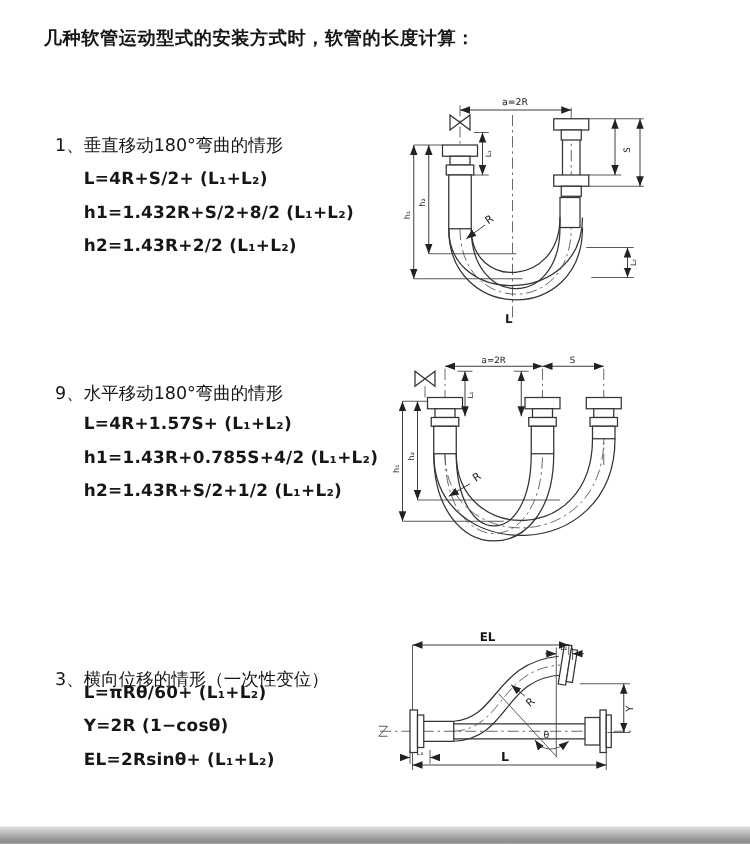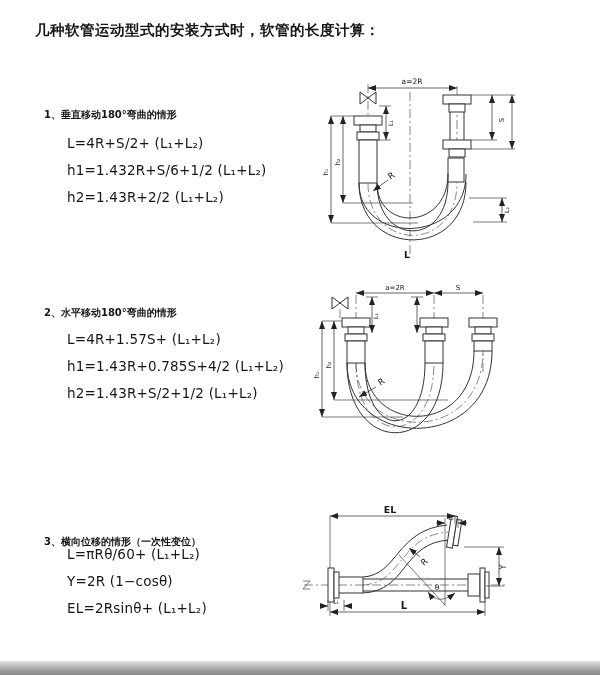--- a/index.html
+++ b/index.html
@@ -5,24 +5,24 @@
   html,body{margin:0;padding:0;}
   body{
     width:600px;height:675px;position:relative;background:#ffffff;overflow:hidden;
     font-family:"DejaVu Sans","Liberation Sans",sans-serif;color:#161616;
   }
   .page-title{
     position:absolute;left:35px;top:21px;font-size:14.5px;font-weight:bold;
     letter-spacing:0.5px;white-space:nowrap;
   }
   .sec-heading{
-    position:absolute;left:44px;font-size:10px;font-weight:bold;white-space:nowrap;
+    position:absolute;left:44px;font-size:14px;font-weight:normal;white-space:nowrap;
   }
   .formula{
-    position:absolute;left:67px;font-size:13.5px;font-weight:400;white-space:nowrap;
+    position:absolute;left:67px;font-size:13.5px;font-weight:700;white-space:nowrap;
     letter-spacing:0.2px;
   }
   .diagram{position:absolute;}
   .bottom-edge{
     position:absolute;left:0;bottom:0;width:600px;height:14px;
     background:linear-gradient(to bottom,#e2e2e2 0%,#9a9a9a 70%,#8a8a8a 100%);
   }
   
   .ln{stroke:#333;stroke-width:1;fill:none;}
   .fl{stroke:#333;stroke-width:1;fill:#ffffff;}
@@ -31,24 +31,24 @@
   .cl{stroke:#555;stroke-width:0.7;fill:none;stroke-dasharray:9 3 2 3;}
   svg text{font-family:"DejaVu Sans","Liberation Sans",sans-serif;fill:#1a1a1a;}
 </style>
 </head>
 <body>
 
 <div class="page-title">几种软管运动型式的安装方式时，软管的长度计算：</div>
 
 <div class="sec-heading" style="top:108px">1、垂直移动180°弯曲的情形</div>
 <div class="formula" style="top:135px">L=4R+S/2+ (L₁+L₂)</div>
-<div class="formula" style="top:162px">h1=1.432R+S/6+1/2 (L₁+L₂)</div>
+<div class="formula" style="top:162px">h1=1.432R+S/2+8/2 (L₁+L₂)</div>
 <div class="formula" style="top:189px">h2=1.43R+2/2 (L₁+L₂)</div>
 
-<div class="sec-heading" style="top:306px">2、水平移动180°弯曲的情形</div>
+<div class="sec-heading" style="top:306px">9、水平移动180°弯曲的情形</div>
 <div class="formula" style="top:331px">L=4R+1.57S+ (L₁+L₂)</div>
 <div class="formula" style="top:358px">h1=1.43R+0.785S+4/2 (L₁+L₂)</div>
 <div class="formula" style="top:385px">h2=1.43R+S/2+1/2 (L₁+L₂)</div>
 
 <div class="sec-heading" style="top:535px">3、横向位移的情形（一次性变位）</div>
 <div class="formula" style="top:546px">L=πRθ/60+ (L₁+L₂)</div>
 <div class="formula" style="top:573px">Y=2R (1−cosθ)</div>
 <div class="formula" style="top:600px">EL=2Rsinθ+ (L₁+L₂)</div>
 
 <svg class="diagram" style="left:313px;top:70px" width="275" height="195" viewBox="0 0 275 195">

